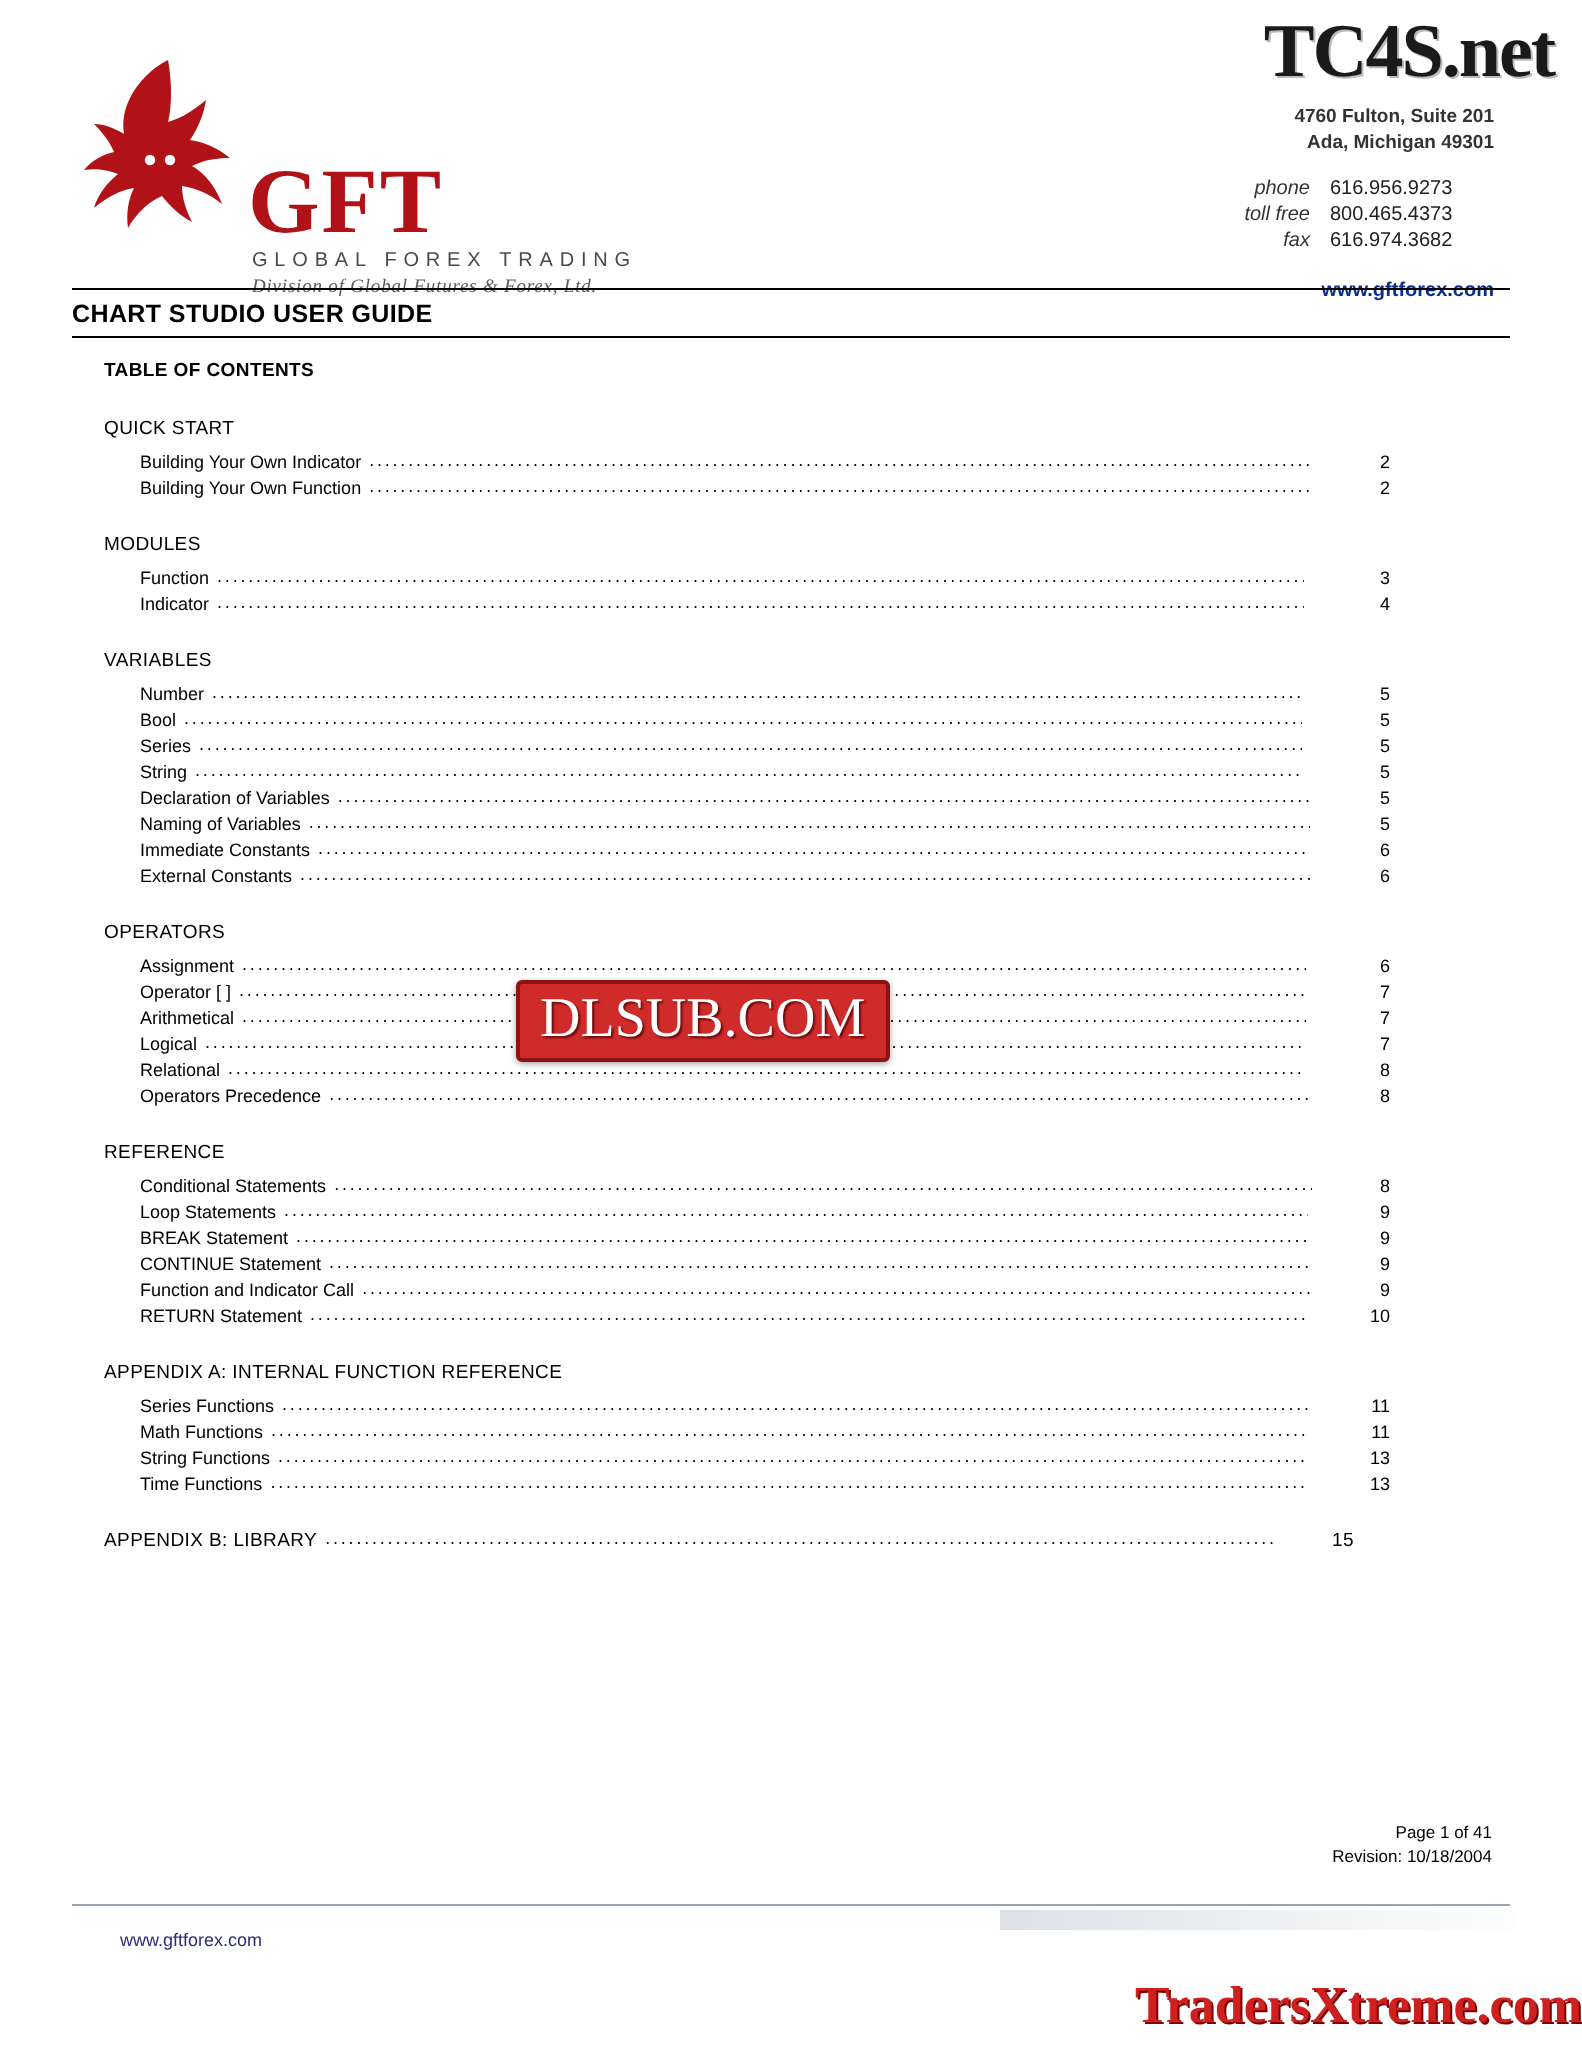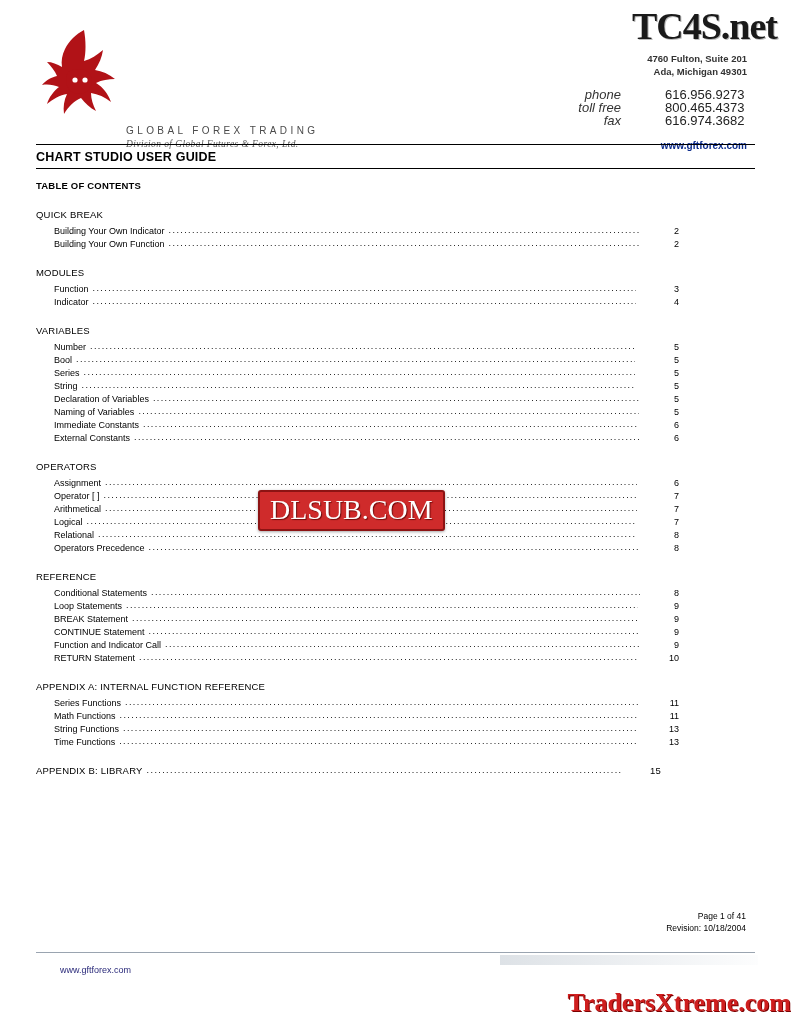--- a/index.html
+++ b/index.html
@@ -139,22 +139,21 @@
     line-height: 13px;
     font-weight: bold;
   }
   .contact-rows {
     margin-top: 10px;
   }
   .contact-row {
     display: flex;
     justify-content: flex-end;
     line-height: 13px;
-    font-size: 13px;
-    gap: 34px;
+    font-size: 10px;
   }
   .contact-row .lbl {
     font-style: italic;
     color: #333333;
     width: 70px;
     text-align: right;
     padding-right: 10px;
   }
   .contact-row .val {
     width: 82px;
@@ -191,21 +190,21 @@
     left: 36px;
     top: 168px;
     width: 719px;
     height: 1px;
     background: #000000;
   }
 
   
   .toc {
     position: absolute;
-    left: 36px;
+    left: 52px;
     top: 180px;
     width: 680px;
   }
   .toc-heading {
     font-size: 9.5px;
     font-weight: bold;
     color: #000000;
     margin-bottom: 18px;
     letter-spacing: 0.2px;
   }
@@ -301,20 +300,21 @@
 
     <div class="logo-block">
       <div class="logo-lion">
         <svg width="82" height="98" viewBox="0 0 82 98" xmlns="http://www.w3.org/2000/svg">
           <path fill="#b11217" d="M46 2 C38 6 31 13 27 21 C24 27 23 33 24 39 C19 36 14 34 9 34 C13 38 17 43 19 48 C14 49 8 52 4 57 C10 56 16 57 21 59 C16 63 11 69 9 76 C15 71 22 67 29 66 C26 72 25 79 26 86 C30 79 36 73 43 70 C47 75 52 80 58 83 C55 77 53 71 53 65 C60 66 67 69 73 74 C70 66 65 59 58 55 C64 52 70 51 77 51 C71 46 64 43 57 42 C61 36 64 29 65 22 C59 27 53 31 46 33 C48 25 48 13 46 2 Z"></path>
           <path fill="#b11217" d="M30 44 C35 41 41 40 47 42 C51 44 54 48 54 53 C54 60 48 66 41 66 C34 66 28 60 28 53 C28 49 29 46 30 44 Z"></path>
           <circle cx="37" cy="52" r="2.6" fill="#ffffff"></circle>
           <circle cx="47" cy="52" r="2.6" fill="#ffffff"></circle>
         </svg>
       </div>
+      <div class="logo-gft">GFT</div>
       <div class="logo-tagline1">GLOBAL FOREX TRADING</div>
       <div class="logo-tagline2">Division of Global Futures &amp; Forex, Ltd.</div>
     </div>
 
     <div class="contact-block">
       <div class="contact-addr">4760 Fulton, Suite 201</div>
       <div class="contact-addr">Ada, Michigan 49301</div>
 
       <div class="contact-rows">
         <div class="contact-row">
@@ -336,21 +336,21 @@
   </div>
 
   <div class="title-rule"></div>
   <div class="doc-title">CHART STUDIO USER GUIDE</div>
   <div class="title-rule2"></div>
 
   <div class="toc">
     <div class="toc-heading">TABLE OF CONTENTS</div>
 
     <div class="section">
-      <div class="section-title">QUICK BREAK</div>
+      <div class="section-title">QUICK START</div>
       <div class="entry">
         <span class="label">Building Your Own Indicator</span>
         <span class="dots">......................................................................................................................................................</span>
         <span class="page-num">2</span>
       </div>
       <div class="entry">
         <span class="label">Building Your Own Function</span>
         <span class="dots">......................................................................................................................................................</span>
         <span class="page-num">2</span>
       </div>

